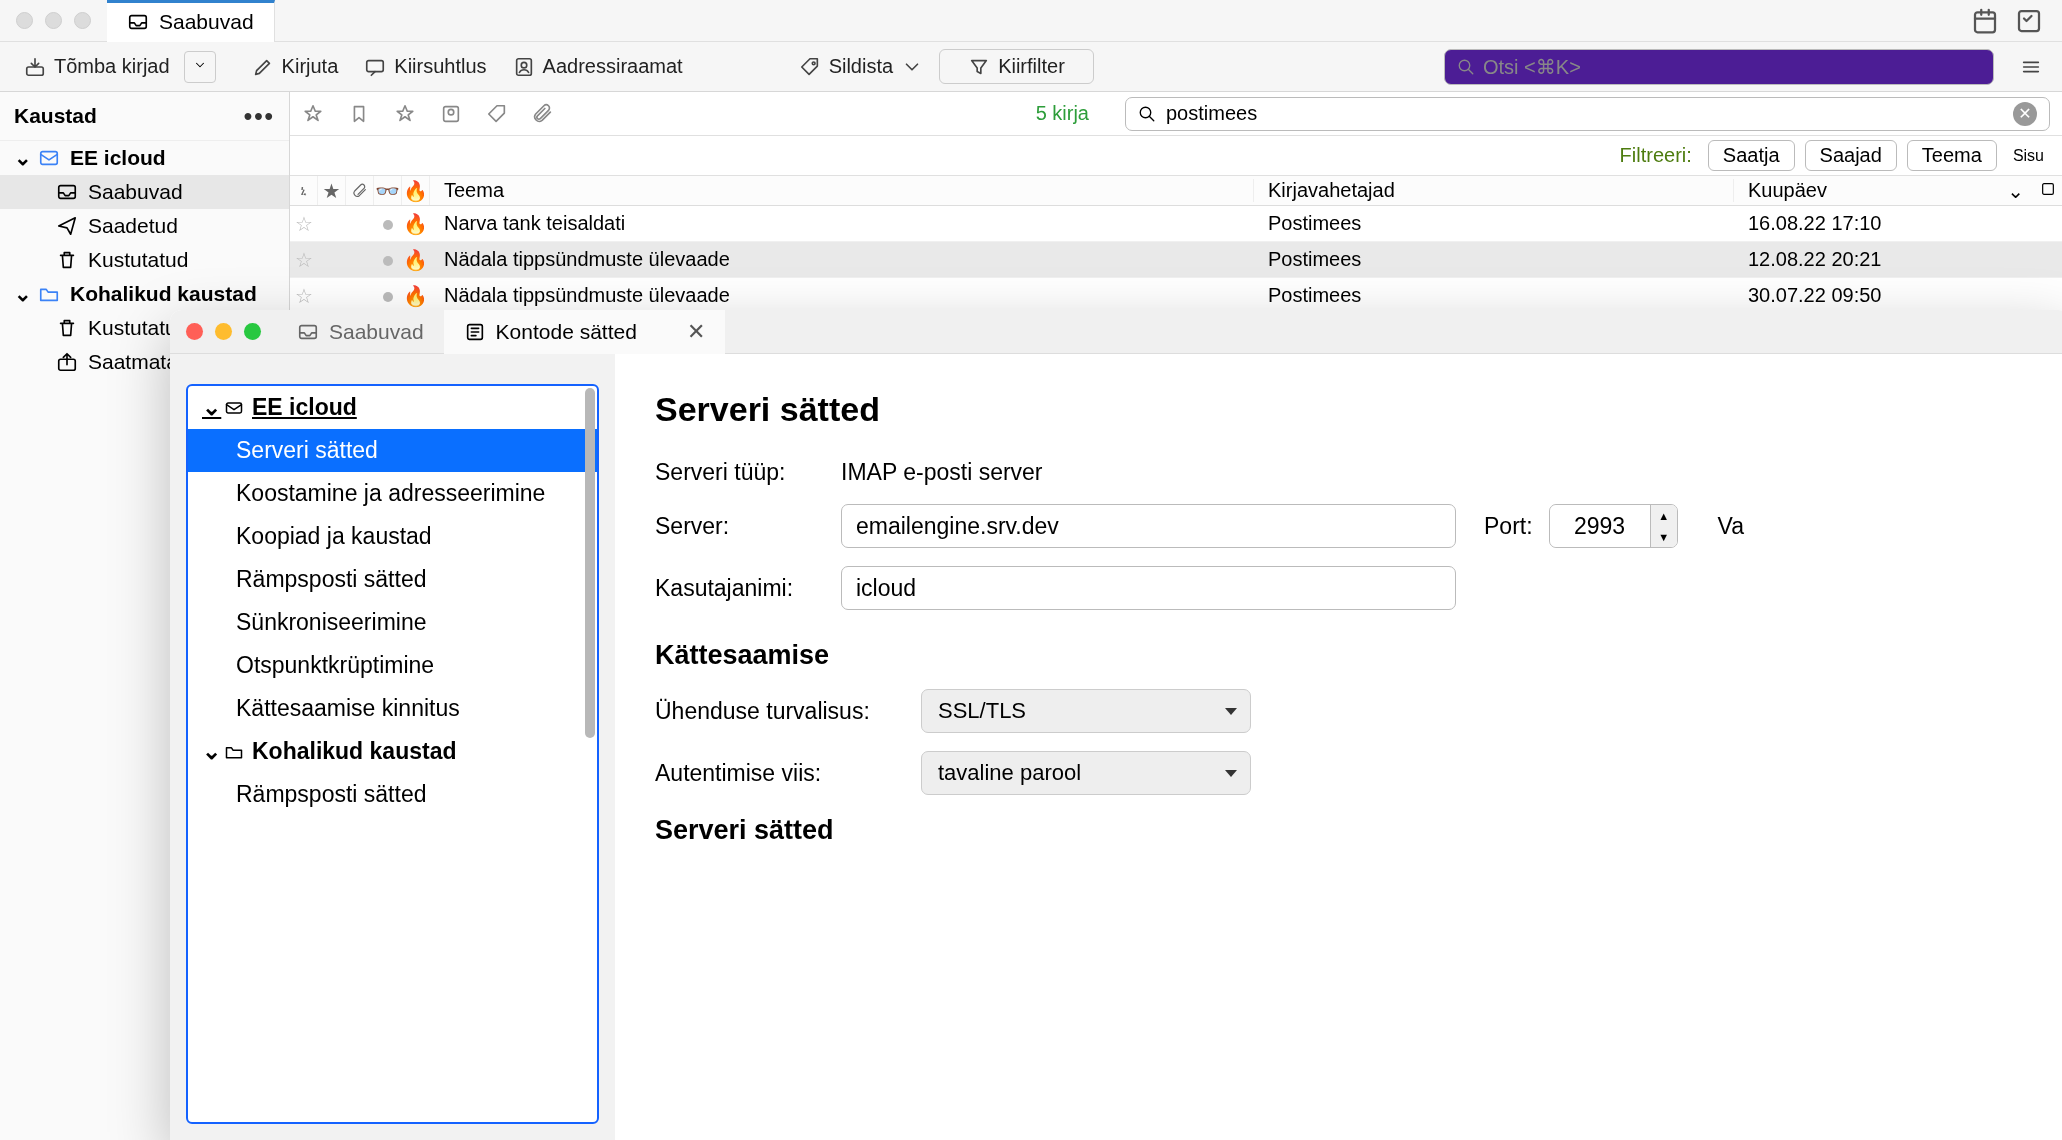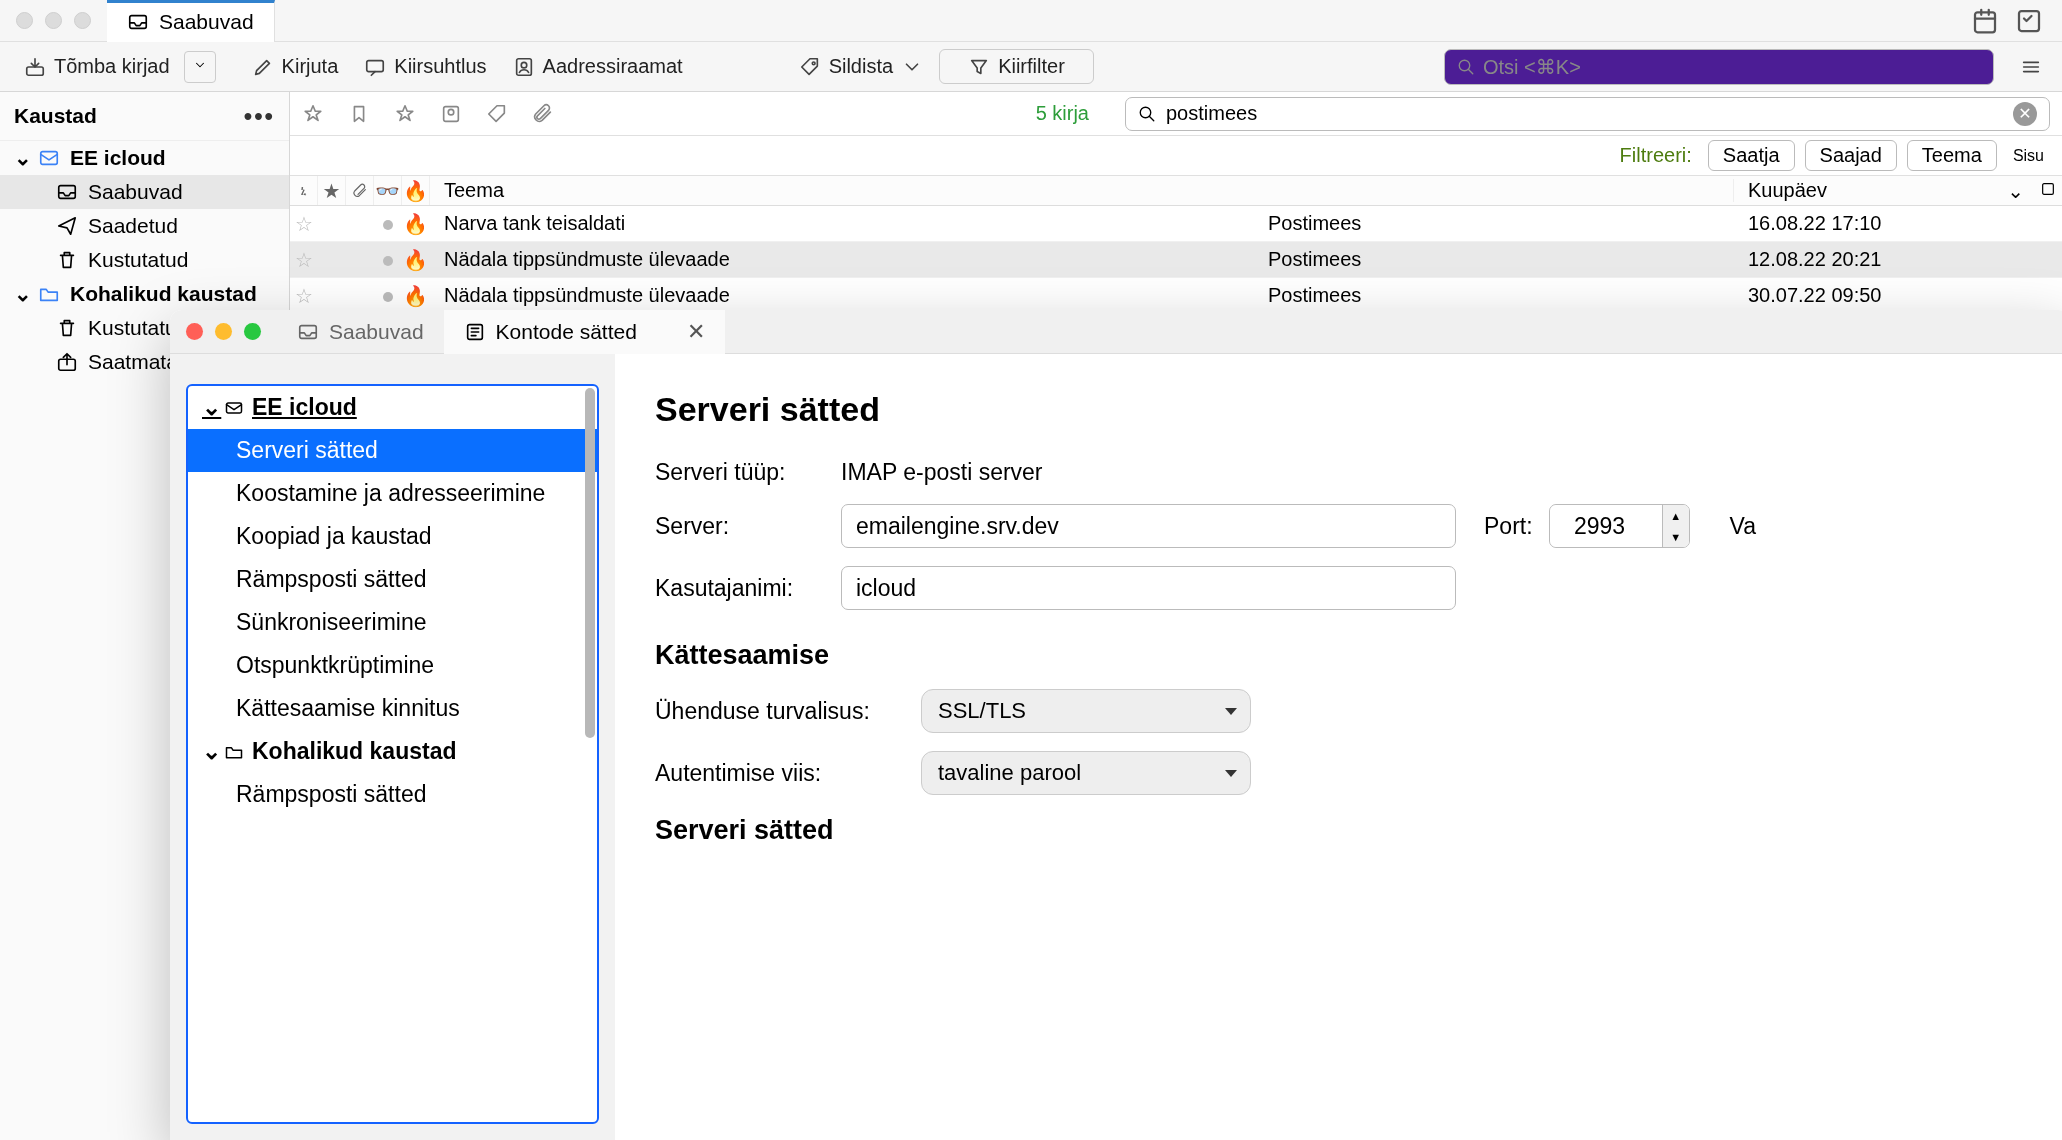--- a/index.html
+++ b/index.html
@@ -93,26 +93,26 @@
 .sw-tree-item .chev { width: 14px; }
 
 .sw-content { flex: 1; padding: 36px 40px; overflow: hidden; }
 .sw-content h1 { font-size: 34px; font-weight: 600; margin-bottom: 30px; }
 .sw-content h2 { font-size: 27px; font-weight: 700; margin: 30px 0 18px; }
 .sw-row { display: flex; align-items: center; gap: 16px; margin-bottom: 18px; font-size: 23px; }
 .sw-row .lbl { width: 170px; }
 .sw-row .lbl.wide { width: 250px; }
 .sw-row input[type=text] { border: 1px solid #bbb; border-radius: 7px; height: 44px; padding: 0 14px; font-size: 23px; width: 615px; }
 .sw-row .port-lbl { margin-left: 12px; }
-.sw-row .port-wrap { display: flex; align-items: center; border: 1px solid #bbb; border-radius: 7px; height: 44px; overflow:hidden;gap:12px;}
+.sw-row .port-wrap { display: flex; align-items: center; border: 1px solid #bbb; border-radius: 7px; height: 44px; overflow:hidden;}
 .sw-row input.port { border: none; height: 42px; padding: 0 14px; font-size: 23px; width: 100px; text-align:center; outline:none;}
 .sw-row .stepper { display:flex; flex-direction:column; border-left:1px solid #bbb; }
 .sw-row .stepper button { border:none; background:#f0f0f0; width:26px; height:21px; font-size:11px; cursor:pointer; }
 .sw-row .va { margin-left: 24px; }
-.sw-select { border: 1px solid #ccc; background: #eee; border-radius: 12px; height: 44px; padding: 0 40px 0 16px; font-size: 22px; width: 330px; appearance: none; position: relative; display:flex; align-items:center; }
+.sw-select { border: 1px solid #ccc; background: #eee; border-radius: 7px; height: 44px; padding: 0 40px 0 16px; font-size: 22px; width: 330px; appearance: none; position: relative; display:flex; align-items:center; }
 .sw-select-wrap { position: relative; display: inline-block; }
 .sw-select-wrap::after { content: ""; position: absolute; right: 14px; top: 19px; border-left: 6px solid transparent; border-right: 6px solid transparent; border-top: 7px solid #333; }
 
 svg { fill: none; stroke: currentColor; stroke-width: 1.8; stroke-linecap: round; stroke-linejoin: round; }
 </style>
 </head>
 <body>
 
 <div class="main-window">
 
@@ -305,20 +305,21 @@
         <div class="c-icon" style="font-size:14px;">ኒ</div>
         <div class="c-icon">★</div>
         <div class="c-icon">
             <svg width="16" height="16" viewBox="0 0 24 24">
               <path d="M20 10l-9 9a5 5 0 01-7-7l9-9a3.5 3.5 0 015 5l-9 9"></path>
             </svg>
           </div>
         <div class="c-icon">👓</div>
         <div class="c-icon">🔥</div>
         <div class="c-subject">Teema</div>
+        <div class="c-from">Kirjavahetajad</div>
         <div class="c-date">
             <span>Kuupäev</span>
             <span class="sort-caret">⌄</span>
           </div>
         <div class="c-picker"><svg width="16" height="16" viewBox="0 0 24 24">
               <rect x="4" y="4" width="16" height="16" rx="2"></rect>
             </svg></div>
       </div>
       <div id="msg-rows">
           <div class="msg-row">

